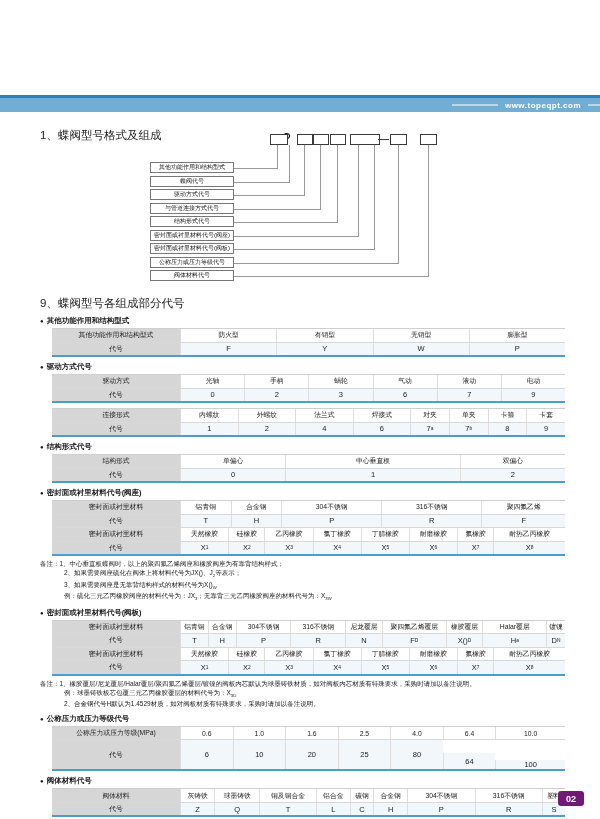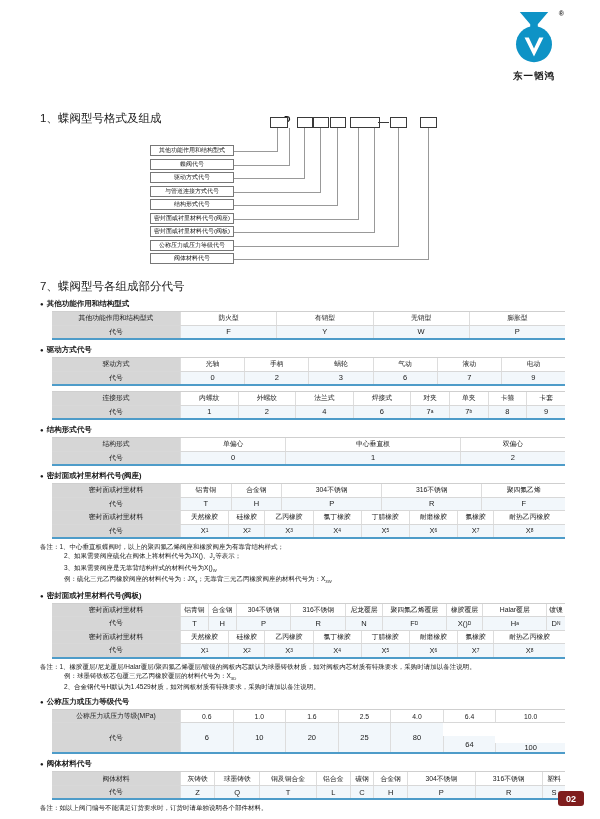--- a/index.html
+++ b/index.html
@@ -40,40 +40,38 @@
          font-size:6.8px;box-sizing:border-box;}
   .cell{display:flex;align-items:center;justify-content:center;border-left:1px solid #ddd;
         box-sizing:border-box;min-width:0;}
   .ncell{font-size:6.8px;background:#fff;white-space:nowrap;overflow:hidden;}
   .ccell{font-size:7.5px;background:#F2F7FB;}
   sub{font-size:.65em;}
   .notes{margin:3px 0 0 0;font-size:6.5px;line-height:1.45;color:#222;}
   .note-line.indent{margin-left:24px;}
   
   .badge{position:absolute;right:16px;bottom:13px;width:26px;height:15px;border-radius:3px;
-         background:#7f1d1d;color:#fff;font-size:9px;font-weight:bold;
+         background:#701a75;color:#fff;font-size:9px;font-weight:bold;
          display:flex;align-items:center;justify-content:center;}
 </style>
 </head>
 <body>
 
 <div class="page">
 
   <div class="header">
-    <div class="logo">
-      <span class="reg">®</span>
-      <svg width="42" height="53" viewBox="0 0 44 56">
-        <path d="M7 0 L37 0 L26 13 L26 16 L18 16 L18 13 Z" fill="#0E93C6"></path>
-        <circle cx="22" cy="34" r="19" fill="#0E93C6"></circle>
-        <path d="M12 27 L22 47 L32 27 L27.5 27 L22 38.5 L16.5 27 Z" fill="#ffffff"></path>
-      </svg>
-      <div class="brand">东一韬鸿</div>
+  </div>
+
+  <div class="banner">
+    <div class="site">
+      <span class="dash long"></span>
+      <span>www.topeqpt.com</span>
+      <span class="dash short"></span>
     </div>
   </div>
-
 
   <div class="section1">
     <div class="s1-heading">1、蝶阀型号格式及组成</div>
     <div class="dletter">D</div>
 
   <div class="mbox" style="left: 270px; width: 16px;"></div>
       <div class="mbox" style="left: 297px; width: 14px;"></div>
       <div class="mbox" style="left: 313px; width: 14px;"></div>
       <div class="mbox" style="left: 330px; width: 14px;"></div>
       <div class="mbox" style="left: 350px; width: 28px;"></div>
@@ -93,21 +91,21 @@
       <div class="dconn" style="left: 234px; width: 124px; top: 21px; height: 91px;"></div>
       <div class="dlabel" style="top: 106px;">密封面或衬里材料代号(阀座)</div>
       <div class="dconn" style="left: 234px; width: 140px; top: 21px; height: 104px;"></div>
       <div class="dlabel" style="top: 119px;">密封面或衬里材料代号(阀板)</div>
       <div class="dconn" style="left: 234px; width: 164px; top: 21px; height: 118px;"></div>
       <div class="dlabel" style="top: 133px;">公称压力或压力等级代号</div>
       <div class="dconn" style="left: 234px; width: 194px; top: 21px; height: 131px;"></div>
       <div class="dlabel" style="top: 146px;">阀体材料代号</div>
     </div>
 
-  <div class="s2-heading">7、蝶阀型号各组成部分代号</div>
+  <div class="s2-heading">9、蝶阀型号各组成部分代号</div>
 
   <div>
       <div class="tblock">
         <div class="btitle">
           <span class="dot">●</span>
           <span>其他功能作用和结构型式</span>
         </div>
         <div class="tbl">
           <div class="trow">
             <div class="hcell">其他功能作用和结构型式</div>

